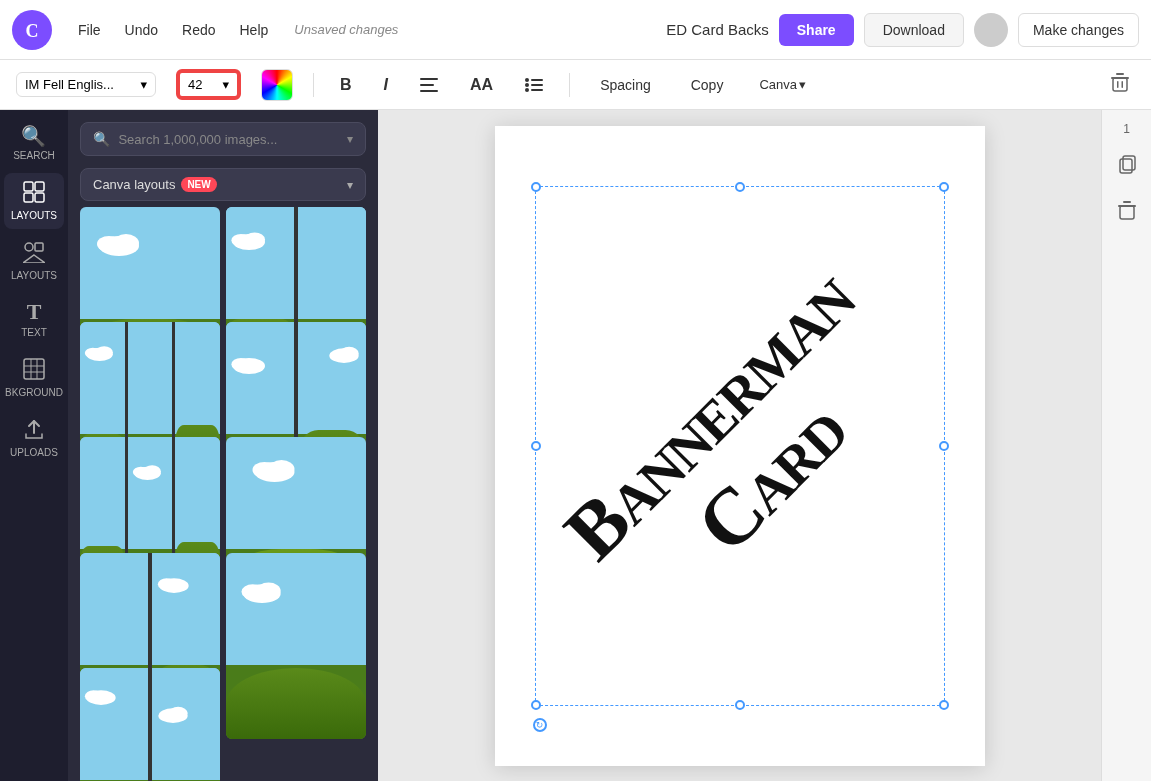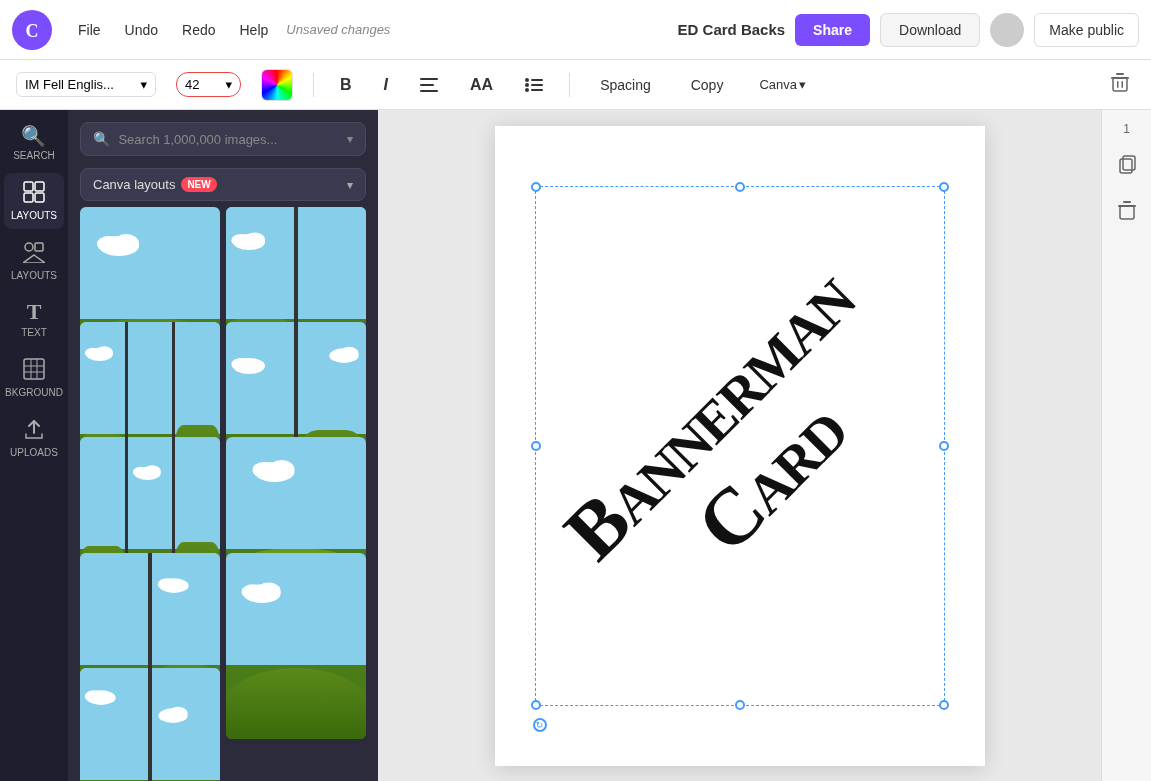--- a/index.html
+++ b/index.html
@@ -32,31 +32,31 @@
       padding: 6px 10px;
       font-size: 14px;
       color: #333;
       cursor: pointer;
       border-radius: 4px;
     }
     .unsaved {
       font-size: 13px;
       color: #888;
       font-style: italic;
-      margin-left: 4px;
+      margin-left: 12px;
     }
     .topbar-right {
       margin-left: auto;
       display: flex;
       align-items: center;
       gap: 10px;
     }
     .project-title {
       font-size: 15px;
-      font-weight: 700;
+      font-weight: 400;
       color: #333;
     }
     .btn-share {
       background: #7c4dff;
       color: #fff;
       border: none;
       border-radius: 6px;
       padding: 8px 18px;
       font-size: 14px;
       font-weight: 600;
@@ -108,22 +108,22 @@
       padding: 4px 8px;
       font-size: 13px;
       cursor: pointer;
       min-width: 140px;
       justify-content: space-between;
       background: #fff;
     }
     .font-size-selector {
       display: flex;
       align-items: center;
-      border: 1px solid #ef4444;
-      border-radius: 12px;
+      border: 4px solid #ef4444;
+      border-radius: 6px;
       padding: 4px 8px;
       font-size: 13px;
       cursor: pointer;
       width: 65px;
       justify-content: space-between;
       background: #fff;
     }
     .color-swatch {
       width: 32px;
       height: 32px;
@@ -380,21 +380,21 @@
     <span class="topbar-menu-item">Redo</span>
     <span class="topbar-menu-item">Help</span>
     <span class="unsaved">Unsaved changes</span>
   </div>
 
   <div class="topbar-right">
     <span class="project-title">ED Card Backs</span>
     <button class="btn-share">Share</button>
     <button class="btn-download">Download</button>
     <div class="avatar"></div>
-    <button class="btn-make-public">Make public</button>
+    <button class="btn-make-public">Make changes</button>
   </div>
 </div>
 
 <div class="toolbar">
   <div class="font-selector">
     <span>IM Fell Englis...</span>
     <span>▾</span>
   </div>
   <div class="font-size-selector">
     <span>42</span>

